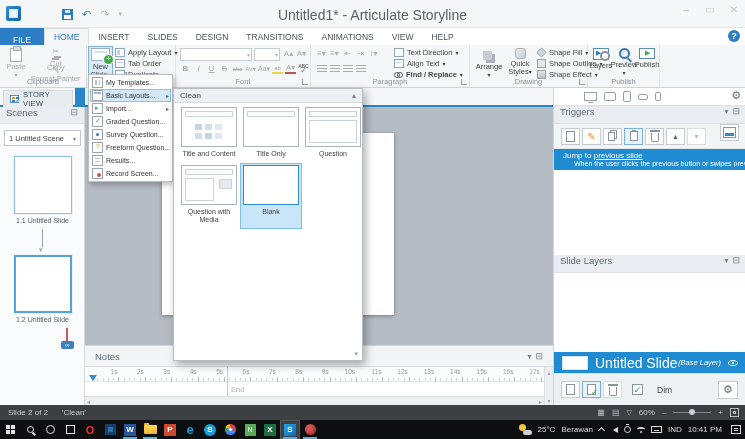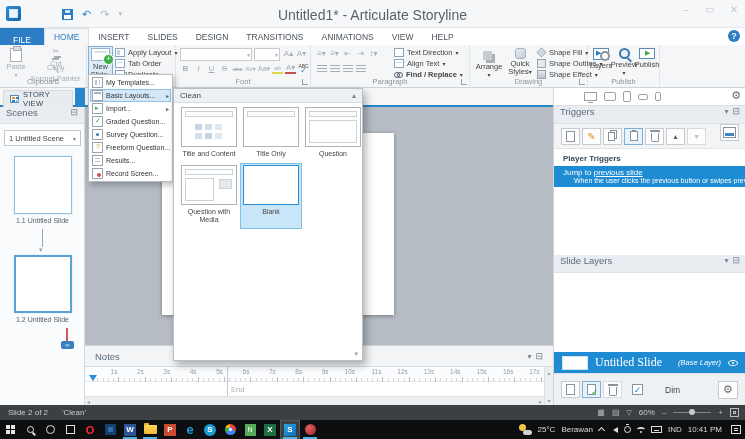--- a/index.html
+++ b/index.html
@@ -152,29 +152,29 @@
 .trig .l1{font-size:8px;color:#444;padding-left:9px;white-space:nowrap;}
 .trig .l1 a{color:#2d7dc4;text-decoration:underline;}
 .trig .l2{font-size:7px;color:#55616d;padding-left:20px;white-space:nowrap;overflow:hidden;}
 .trig.sel{background:#1e8bd3;}
 .trig.sel .l1,.trig.sel .l2{color:#fff;}
 .trig.sel .l1 a{color:#fff;}
 .layers-head{position:absolute;left:0;top:167px;width:192px;height:18px;}
 .layers-body{position:absolute;left:0;top:185px;width:192px;height:79px;background:#fff;}
 .layer-row{position:absolute;left:0;top:264px;width:192px;height:21px;background:#1e8bd3;display:flex;align-items:center;color:#fff;}
 .layer-thumb{width:26px;height:14px;background:#fff;margin-left:8px;border:1px solid #d0e4f2;}
-.layer-name{font-size:12px;margin-left:7px;font-family:Liberation Serif, serif;}
+.layer-name{font-size:14px;margin-left:7px;}
 .layer-tag{font-size:7.5px;font-style:italic;margin-left:auto;margin-right:7px;}
 .ic-eye{width:10px;height:6px;border:1px solid #fff;border-radius:50%;position:relative;margin-right:8px;}
 .ic-eye::after{content:"";position:absolute;inset:1px 3px;background:#fff;border-radius:50%;}
 .layers-toolbar{position:absolute;left:0;top:285px;width:192px;height:32px;background:#eef1f4;border-top:1px solid #dde1e5;display:flex;align-items:center;gap:2px;padding-left:7px;}
 .ic-edit{width:9px;height:11px;background:#fff;border:1px solid #8a939c;position:relative;}
 .ic-edit::after{content:"✓";position:absolute;right:-3px;bottom:-3px;color:#3fae49;font-size:8px;font-weight:bold;}
 .chkbox{width:11px;height:11px;background:#fff;border:1px solid #8a939c;color:#2d7dc4;font-size:9px;line-height:10px;text-align:center;margin-left:8px;}
-.dim-label{font-size:8.5px;color:#444;margin-left:20px;}
+.dim-label{font-size:8.5px;color:#444;margin-left:12px;}
 .gearbtn{position:absolute;right:8px;width:20px;height:18px;background:#fdfdfe;border:1px solid #c6ccd2;color:#6a7076;font-size:11px;display:flex;align-items:center;justify-content:center;}
 
 
 .menu1{position:absolute;left:88px;top:74px;width:85px;height:108px;background:#fff;border:1px solid #b8bec4;box-shadow:2px 3px 6px rgba(0,0,0,.25);z-index:40;padding:1px;}
 .mi{height:13px;display:flex;align-items:center;gap:3px;padding:0 2px;font-size:7px;color:#333;white-space:nowrap;position:relative;}
 .mi.hl{background:#d5e8f8;box-shadow:inset 0 0 0 1px #92c0e0;}
 .mi .sub::after{content:"▸";position:absolute;right:2px;top:3px;font-size:6px;color:#55616d;}
 .mi-ic{width:11px;height:11px;border:1px solid #9aa4ad;background:#fff;position:relative;flex:none;}
 .mi-templates::after{content:"";position:absolute;inset:2px;background:repeating-linear-gradient(to right,#b9c6d2 0 2px,transparent 2px 4px);}
 .mi-layouts::after{content:"";position:absolute;top:1px;left:1px;right:1px;height:2px;background:#9fb8cd;}
@@ -594,21 +594,20 @@
       <span class="tbtn">
           <span class="ic-trash"></span>
         </span>
       <span class="tbtn">▴</span>
       <span class="tbtn dis">▾</span>
       <span class="tbtn wizbtn">
           <span class="ic-wizard"></span>
         </span>
     </div>
     <div class="trig-list">
-      <div class="pt-label">Player Triggers</div>
       <div class="trig sel">
         <div class="l1"><span>Jump to </span><a>previous slide</a></div>
         <div class="l2">When the user clicks the previous button or swipes prev...</div>
       </div>
     </div>
 
     <div class="panel-head layers-head">
       <span>Slide Layers</span>
       <span class="ph-icons">
           <span class="i-caret"></span>

